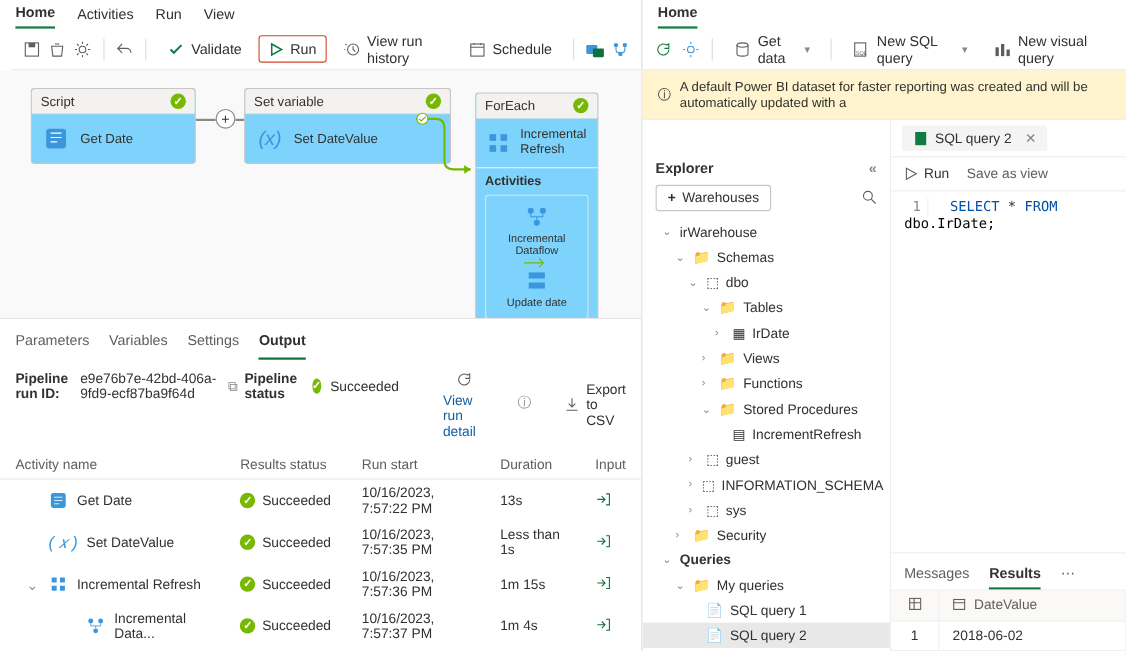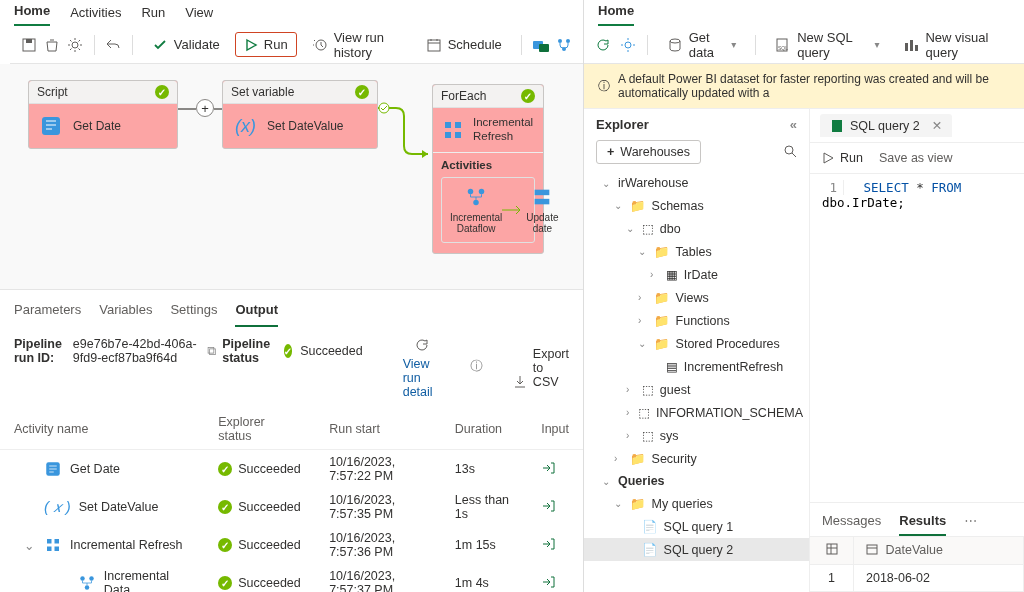--- a/index.html
+++ b/index.html
@@ -19,38 +19,38 @@
   .tb-ico { width: 22px; height: 22px; display: flex; align-items: center; justify-content: center;
             cursor: pointer; border-radius: 3px; }
   .tb-btn { display: flex; align-items: center; gap: 6px; padding: 4px 8px; cursor: pointer;
             border: 1px solid transparent; border-radius: 3px; }
   .tb-btn.boxed { border: 1.8px solid #d04423; }
   .sep { width: 1px; height: 20px; background: #ddd; margin: 0 4px; }
   svg { flex-shrink: 0; }
 
   
   .canvas { flex: 0 0 225px; background: #f9f9f9; position: relative; overflow: hidden; }
-  .node { position: absolute; background: #fca5a5; border: 1px solid #c8c6c4;
+  .node { position: absolute; background: #7dd3fc; border: 1px solid #c8c6c4;
           border-radius: 3px; font-size: 12px; }
   .node-head { display: flex; justify-content: space-between; align-items: center;
                padding: 4px 8px; background: #f3f2f1; border-bottom: 1px solid #e1e1e1;
                border-radius: 3px 3px 0 0; }
   .node-body { display: flex; align-items: center; gap: 8px; padding: 8px; }
   .act-ico { width: 28px; height: 28px; display: flex; align-items: center; justify-content: center; }
   .check { width: 14px; height: 14px; background: #76b900; border-radius: 50%;
            display: inline-flex; align-items: center; justify-content: center; }
   .check::after { content: "✓"; color: #fff; font-size: 10px; font-weight: bold; }
   .arrow-line { position: absolute; height: 2px; background: #8a8886; }
   .arrow-plus { position: absolute; width: 18px; height: 18px; border-radius: 50%;
                background: #fff; border: 1px solid #8a8886;
                display: flex; align-items: center; justify-content: center; font-size: 13px; }
 
   .foreach-inner { padding: 6px 8px 10px; }
   .inner-box { border: 1px solid #e1e1e1; border-radius: 3px; margin-top: 6px; padding: 8px; }
-  .inner-row { display: flex; align-items: center; justify-content: space-around; }
+  .inner-row { display: flex; align-items: center; justify-content: space-around; flex-direction: column; }
   .inner-item { display: flex; flex-direction: column; align-items: center; gap: 4px;
                 font-size: 10px; width: 56px; text-align: center; line-height: 1.1; }
 
   
   .results-tabs { display: flex; gap: 18px; padding: 8px 14px 0; border-top: 1px solid #e5e5e5; }
   .rt { padding: 4px 0 8px; cursor: pointer; color: #605e5c; }
   .rt.active { color: #323130; border-bottom: 2px solid #0f703b; font-weight: 600; }
   .run-info { padding: 10px 14px; display: flex; align-items: flex-start; gap: 40px; font-size: 12.5px; }
   .run-left { display: flex; flex-direction: row; gap: 6px; }
   .run-left .row { display: flex; align-items: center; gap: 8px; }
@@ -69,21 +69,21 @@
   
   .r-tabs { padding: 0 14px; height: 26px; display: flex; align-items: flex-end; }
   .r-tabs .tab { border-bottom: 2px solid #107c41; font-weight: 600; }
   .r-toolbar { display: flex; align-items: center; gap: 6px; padding: 6px 10px;
                border-bottom: 1px solid #e5e5e5; height: 38px; }
   .info-bar { background: #fff4ce; padding: 8px 14px; font-size: 12px; color: #323130;
               display: flex; align-items: center; gap: 8px; border-bottom: 1px solid #eee; }
   .r-body { flex: 1; display: flex; overflow: hidden; }
   .explorer { width: 226px; border-right: 1px solid #eee; display: flex; flex-direction: column; }
   .ex-head { display: flex; align-items: center; justify-content: space-between;
-             padding: 8px 12px; font-weight: 600; }
+             padding: 8px 12px; font-weight: 600; margin-top: 28px; }
   .ex-btn { border: 1px solid #c8c6c4; border-radius: 3px; padding: 4px 10px; margin: 0 12px 6px;
             display: flex; align-items: center; gap: 6px; cursor: pointer; font-size: 12.5px; }
   .tree { font-size: 12.5px; overflow-y: auto; }
   .tree-item { display: flex; align-items: center; gap: 6px; padding: 4px 6px; cursor: pointer; }
   .tree-item.sel { background: #e8e8e8; }
   .ind1{padding-left:18px} .ind2{padding-left:30px} .ind3{padding-left:42px}
   .ind4{padding-left:54px} .ind5{padding-left:66px}
   .chev { width: 10px; display: inline-block; color: #888; font-size: 10px; }
 
   .sql-area { flex: 1; display: flex; flex-direction: column; }
@@ -201,21 +201,21 @@
             </svg>
         </span>
         <span>Get Date</span>
       </div>
     </div>
 
     <div class="arrow-line" style="left:178px; top:44px; width:18px"></div>
     <div class="arrow-plus" style="left:196px; top:35px">+</div>
     <div class="arrow-line" style="left:214px; top:44px; width:8px"></div>
 
-    <div class="node" style="left:222px; top:16px; width:156px">
+    <div class="node" style="left:222px; top:16px; width:188px">
       <div class="node-head">
           <span>Set variable</span>
           <span class="check"></span>
         </div>
       <div class="node-body">
         <span class="act-ico">
           <svg width="24" height="24" viewBox="0 0 24 24">
               <text x="2" y="18" font-size="18" font-style="italic" fill="#3a96dd">(x)</text>
             </svg>
         </span>
@@ -299,34 +299,34 @@
       <div style="display:flex;flex-direction:column;align-items:center;gap:4px">
         <svg width="16" height="16" viewBox="0 0 16 16">
             <path d="M13 8a5 5 0 11-2-4l2-1v4h-4" fill="none" stroke="#605e5c"></path>
           </svg>
         <span class="link">View run detail</span>
       </div>
       <div style="display:flex;flex-direction:column;align-items:center;gap:4px">
         <span style="color:#888">ⓘ</span>
         <span></span>
       </div>
-      <div style="display:flex;align-items:flex-end;gap:6px">
+      <div style="display:flex;align-items:center;gap:6px">
         <svg width="14" height="14" viewBox="0 0 14 14">
             <path d="M7 1v8M4 6l3 3 3-3M2 12h10" stroke="#605e5c" fill="none"></path>
           </svg>
         <span>Export to CSV</span>
       </div>
     </div>
   </div>
 
   <table class="run">
     <thead>
         <tr>
       <th>Activity name</th>
-      <th>Explorer status</th>
+      <th>Results status</th>
       <th>Run start</th>
       <th>Duration</th>
       <th>Input</th>
     </tr>
       </thead>
     <tbody id="run-rows">
         <tr>
           <td>
             <div class="act-name" style="padding-left:10px">
               <span style="display:inline-block;width:12px"></span>

